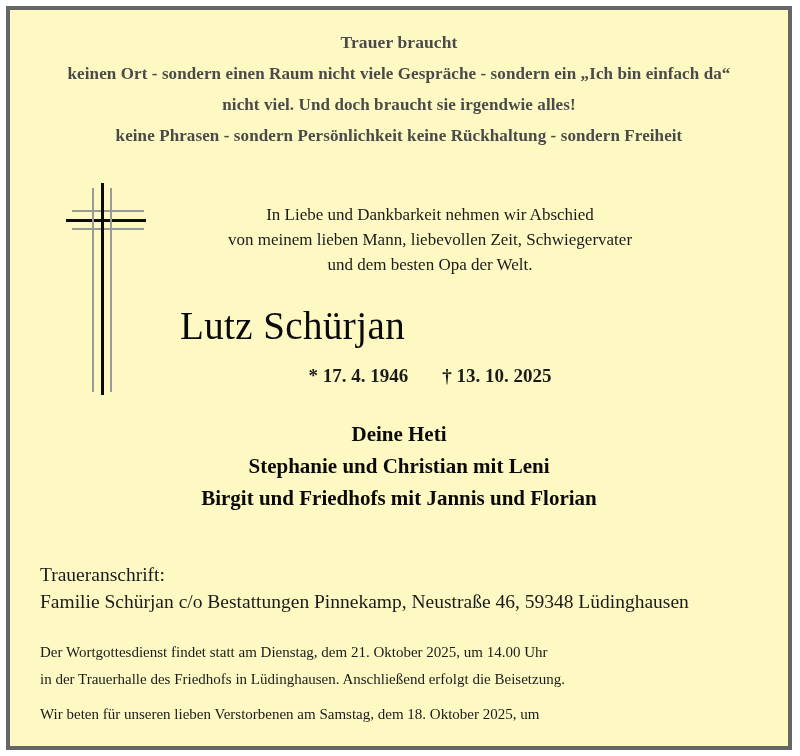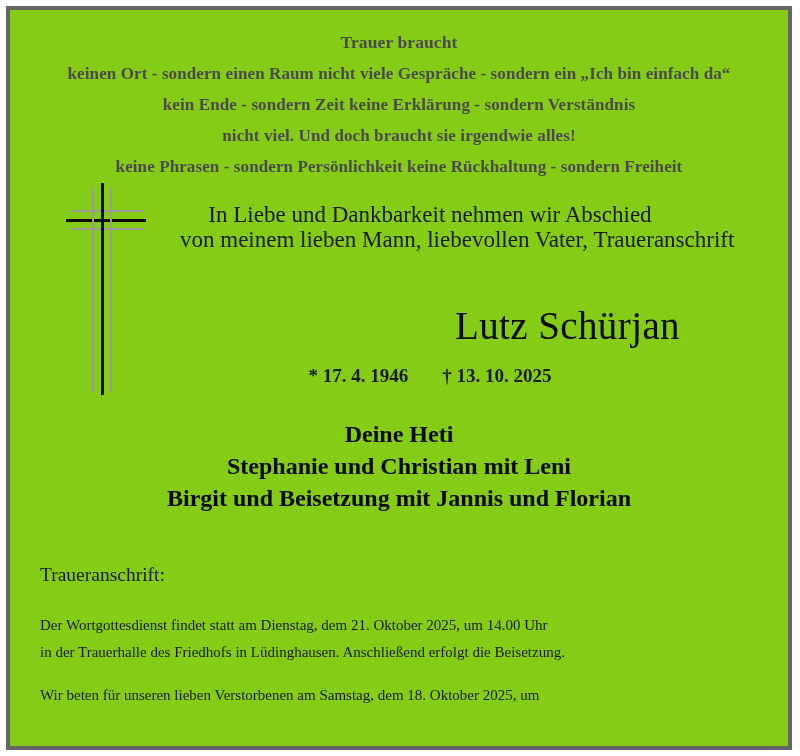--- a/index.html
+++ b/index.html
@@ -17,21 +17,21 @@
     box-sizing: border-box;
     background: #ffffff;
     padding: 6px 8px 6px 6px;
     overflow: hidden;
   }
   .frame {
     box-sizing: border-box;
     width: 100%;
     height: 100%;
     border: 4px solid #666666;
-    background: #84cc16;
+    background: #fef9c3;
     position: relative;
   }
 
   
   .poem {
     text-align: center;
     color: #4a4a4a;
     font-weight: bold;
     padding-top: 17px;
   }
@@ -105,32 +105,32 @@
   
   .dedication {
     position: absolute;
     left: 170px;
     top: 192px;
     width: 500px;
     text-align: center;
     color: #1a1a1a;
   }
   .dedication .line {
-    font-size: 23px;
+    font-size: 17px;
     line-height: 25px;
     white-space: nowrap;
   }
 
   
   .name {
     position: absolute;
     left: 170px;
     top: 293px;
     width: 500px;
-    text-align: right;
+    text-align: left;
     font-size: 39px;
     line-height: 46px;
     color: #0a0a0a;
     letter-spacing: 0.4px;
   }
 
   
   .dates {
     position: absolute;
     left: 170px;
@@ -151,21 +151,21 @@
   .family {
     position: absolute;
     left: 0;
     top: 408px;
     width: 100%;
     text-align: center;
     font-weight: bold;
     color: #0a0a0a;
   }
   .family .line {
-    font-size: 24px;
+    font-size: 21px;
     line-height: 32px;
     white-space: nowrap;
   }
 
   
   .bottom {
     position: absolute;
     left: 30px;
     top: 551px;
     width: 740px;
@@ -179,70 +179,71 @@
   .bottom .para {
     font-size: 15px;
     line-height: 27px;
     margin-top: 24px;
   }
   .bottom .para .l {
     display: block;
     white-space: nowrap;
   }
   .bottom .para.second {
-    margin-top: 16px;
+    margin-top: 8px;
     text-align: justify;
     width: 730px;
   }
   .bottom .para.second .l {
     white-space: nowrap;
   }
 </style>
 </head>
 <body>
 
 <div id="notice">
   <div class="frame">
 
     <div class="poem">
       <div class="line first">Trauer braucht</div>
       <div class="line">keinen Ort - sondern einen Raum nicht viele Gespräche - sondern ein „Ich bin einfach da“</div>
-      <div class="line">kein Ende - sondern Zeit keine Erklärung - sondern Verständnis</div>
       <div class="line">nicht viel. Und doch braucht sie irgendwie alles!</div>
       <div class="line">keine Phrasen - sondern Persönlichkeit keine Rückhaltung - sondern Freiheit</div>
     </div>
 
     <div class="cross">
       <div class="h-top"></div>
       <div class="h-main"></div>
       <div class="h-bottom"></div>
       <div class="v-left"></div>
       <div class="v-main"></div>
       <div class="v-right"></div>
     </div>
 
     <div class="dedication">
       <div class="line">In Liebe und Dankbarkeit nehmen wir Abschied</div>
-      <div class="line">von meinem lieben Mann, liebevollen Vater, Traueranschrift</div>
+      <div class="line">von meinem lieben Mann, liebevollen Zeit, Schwiegervater</div>
+      <div class="line">und dem besten Opa der Welt.</div>
     </div>
 
     <div class="name">Lutz Schürjan</div>
 
     <div class="dates">
       <span>* 17. 4. 1946</span><span class="gap"></span><span>† 13. 10. 2025</span>
     </div>
 
     <div class="family">
       <div class="line">Deine Heti</div>
       <div class="line">Stephanie und Christian mit Leni</div>
-      <div class="line">Birgit und Beisetzung mit Jannis und Florian</div>
+      <div class="line">Birgit und Friedhofs mit Jannis und Florian</div>
     </div>
 
     <div class="bottom">
       <div class="addr-line">Traueranschrift:</div>
+      <div class="addr-line">Familie Schürjan c/o Bestattungen Pinnekamp, Neustraße 46, 59348 Lüdinghausen</div>
 
       <div class="para">
         <span class="l">Der Wortgottesdienst findet statt am Dienstag, dem 21. Oktober 2025, um 14.00 Uhr</span>
         <span class="l">in der Trauerhalle des Friedhofs in Lüdinghausen. Anschließend erfolgt die Beisetzung.</span>
       </div>
 
       <div class="para second">
         <span class="l">Wir beten für unseren lieben Verstorbenen am Samstag, dem 18. Oktober 2025, um</span>
       </div>
     </div>

